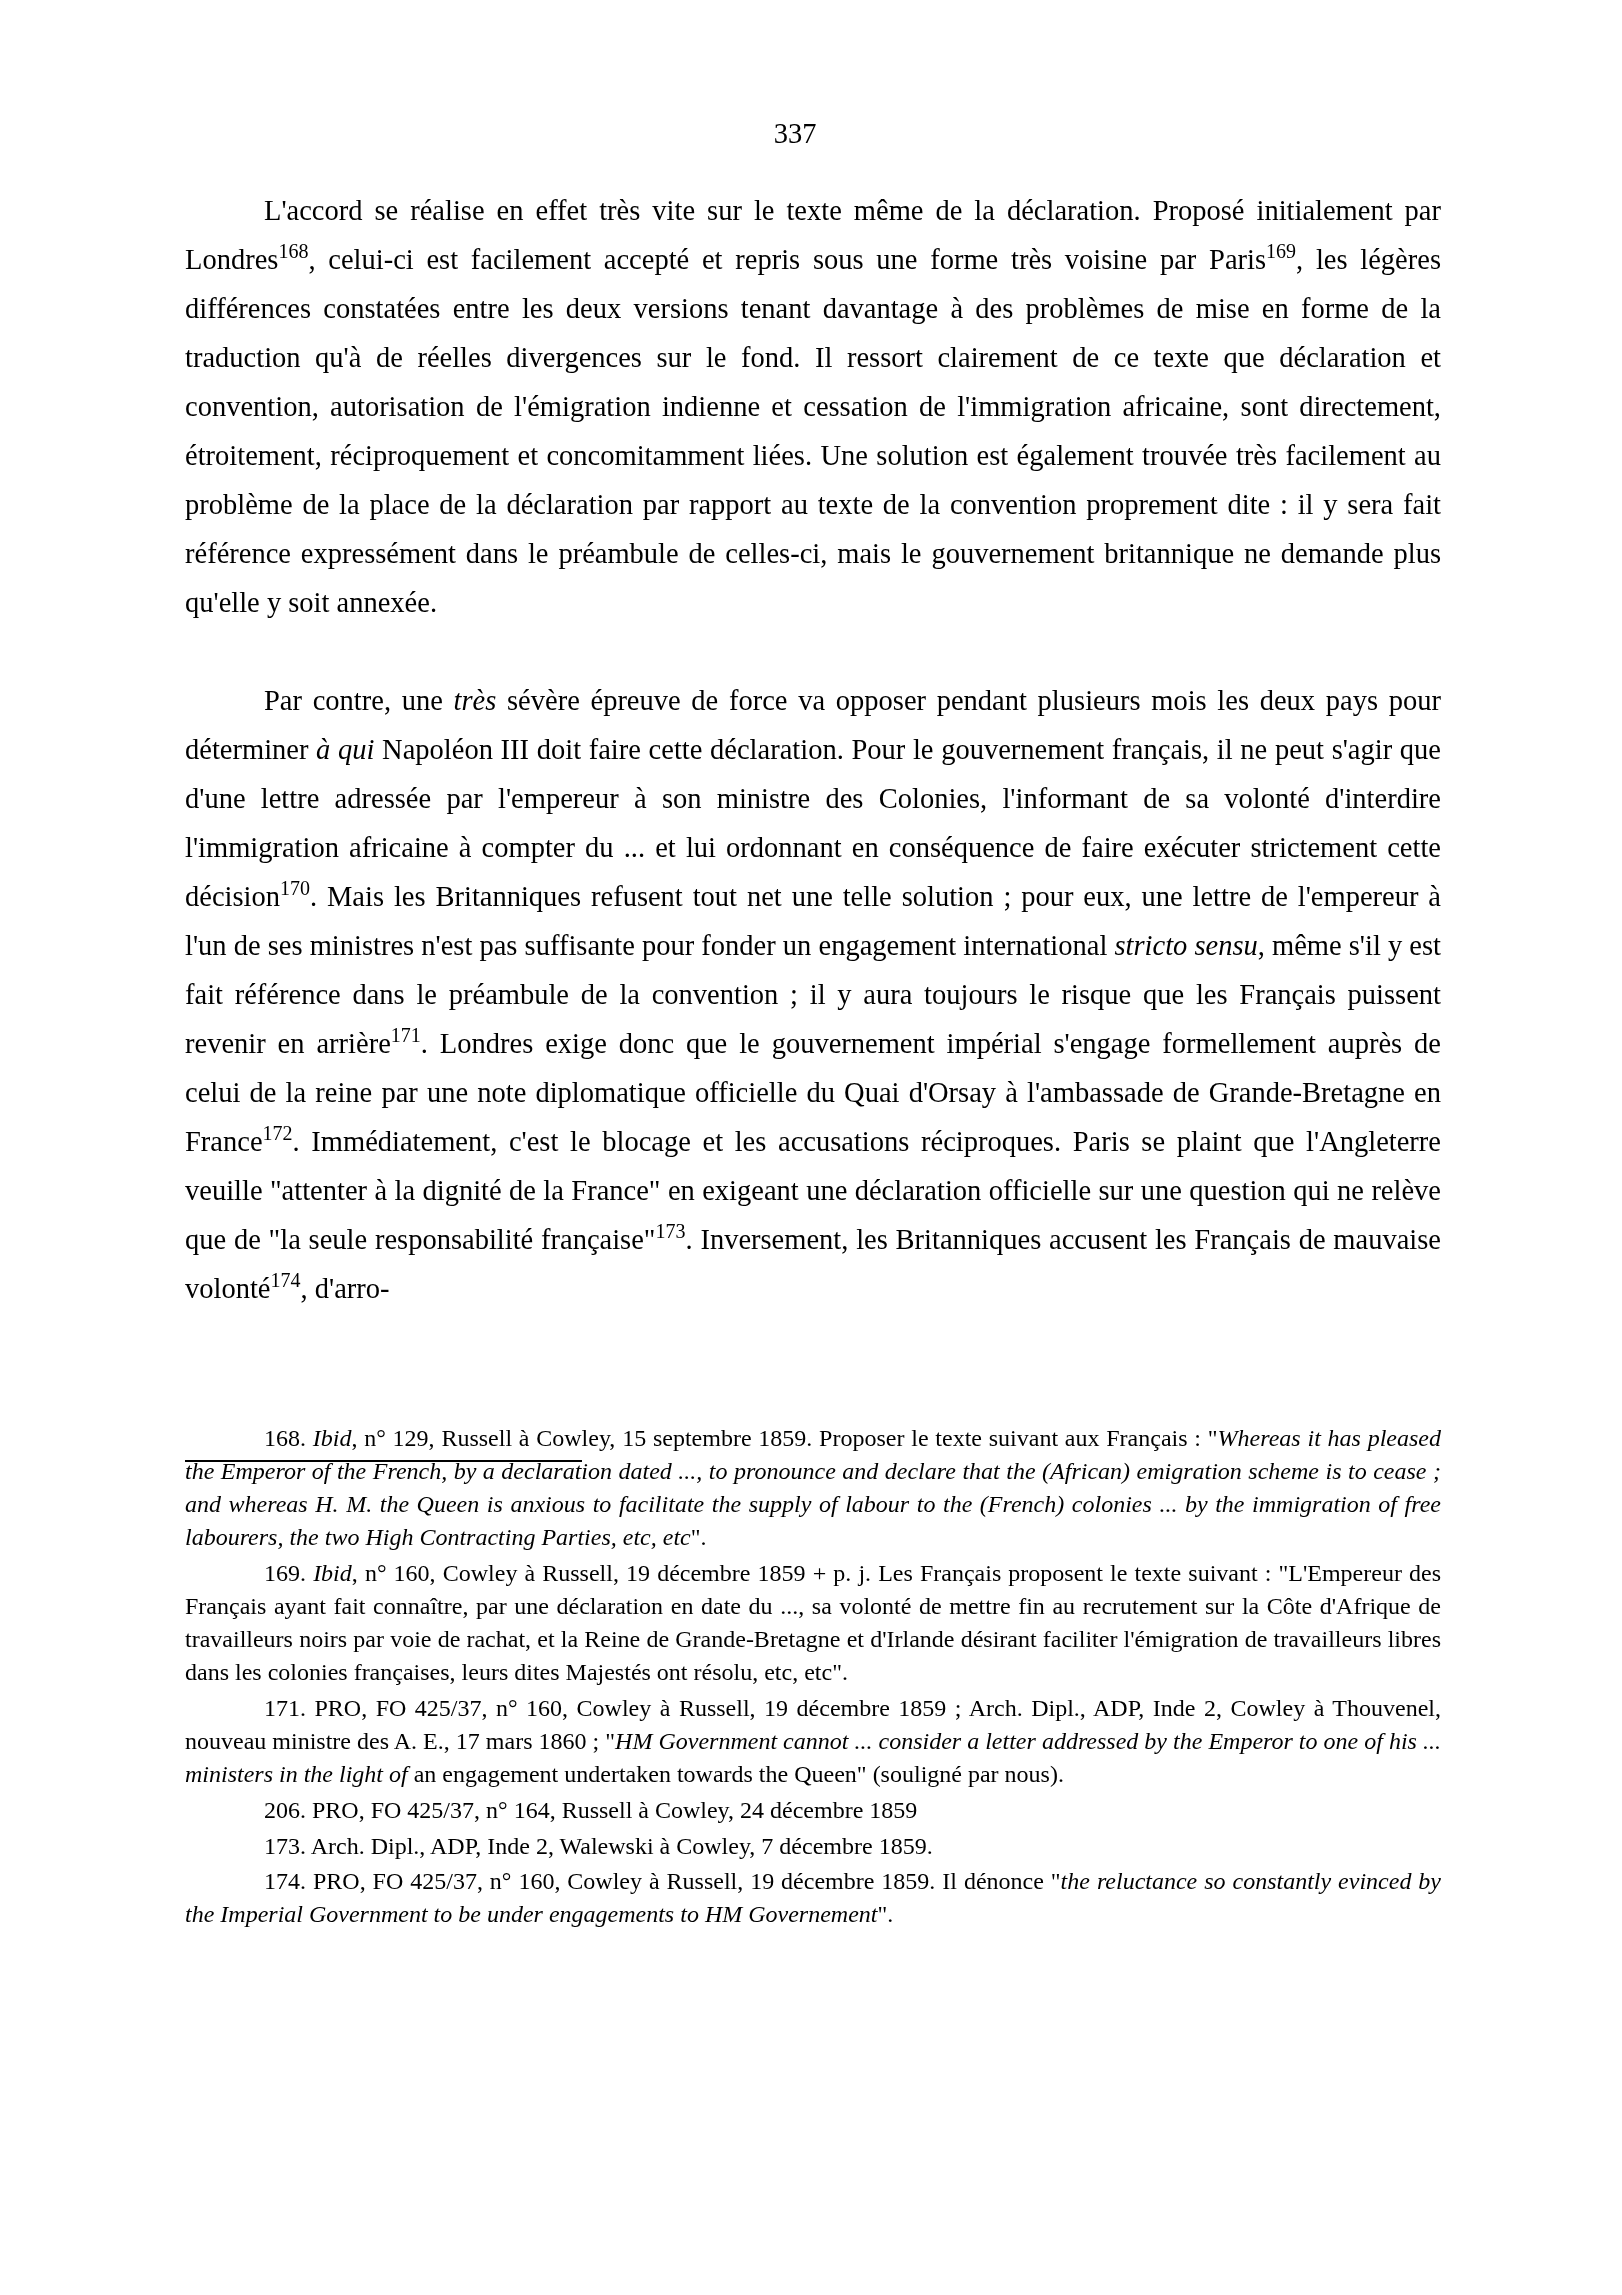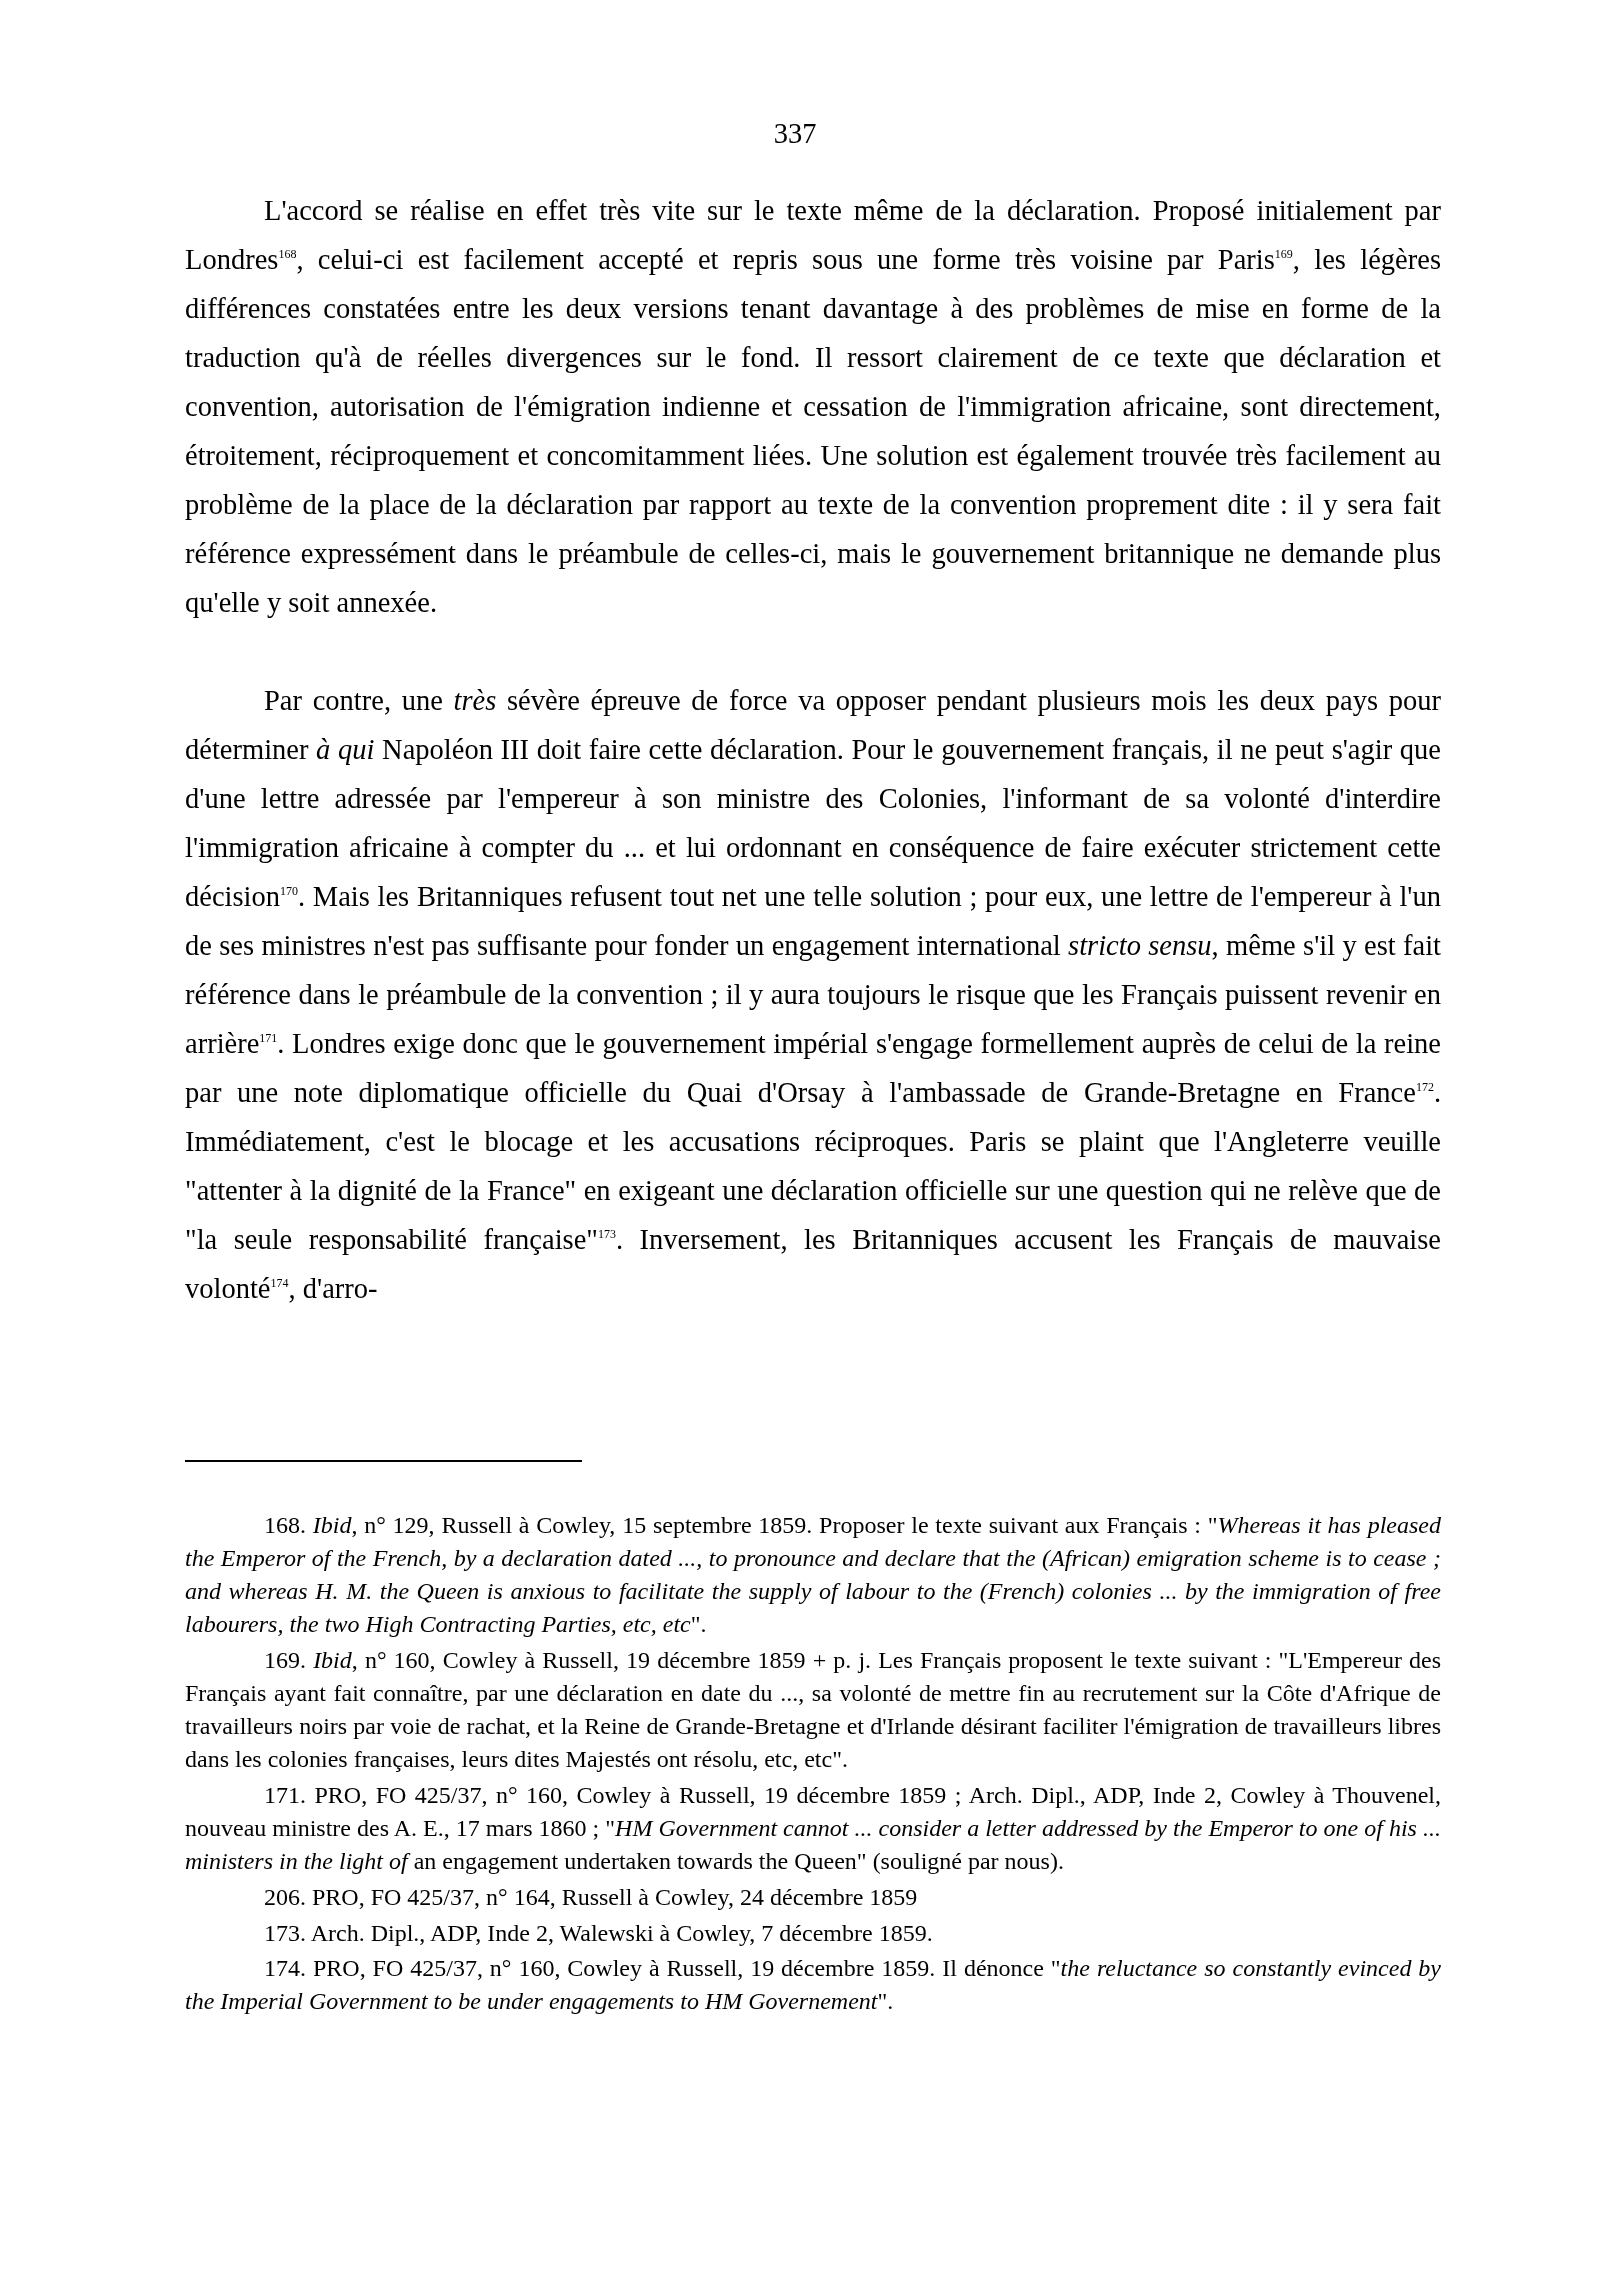--- a/index.html
+++ b/index.html
@@ -2,23 +2,23 @@
 <html style="font-size:7.9px"><head>
 <meta charset="utf-8">
 <style>
   html, body { margin: 0; padding: 0; background: #ffffff; }
   body { width: 1623px; height: 2295px; position: relative; overflow: hidden;
          font-family: "Liberation Serif", "DejaVu Serif", serif; color: #000; }
   .page-number { position: absolute; top: 118px; left: 0; width: 1590px; text-align: center; font-size: 28.5px; }
   .body-text { position: absolute; left: 185px; width: 1256px; top: 186px; font-size: 28.5px; line-height: 49px; text-align: justify; }
   .body-text p { margin: 0; text-indent: 79px; }
   .body-text p + p { margin-top: 49px; }
-  sup { font-size: 12px; line-height: 0; vertical-align: 10.8px; }
+  sup { font-size: 20px; line-height: 0; vertical-align: 10.8px; }
   .rule { position: absolute; left: 185px; top: 1460px; width: 397px; height: 2px; background: #000; }
-  .footnotes { position: absolute; left: 185px; width: 1256px; top: 1509px; font-size: 24px; line-height: 33px; text-align: justify; }
+  .footnotes { position: absolute; left: 185px; width: 1256px; top: 1422px; font-size: 24px; line-height: 33px; text-align: justify; }
   .footnotes .fn { margin: 0 0 2.9px 0; text-indent: 79px; }
   i { font-style: italic; }
 </style>
 </head>
 <body>
 
 <div class="page-number">337</div>
 
 <div class="body-text">
   <p>L'accord se réalise en effet très vite sur le texte même de la déclaration. Proposé initialement par Londres<sup>168</sup>, celui-ci est facilement accepté et repris sous une forme très voisine par Paris<sup>169</sup>, les légères différences constatées entre les deux versions tenant davantage à des problèmes de mise en forme de la traduction qu'à de réelles divergences sur le fond. Il ressort clairement de ce texte que déclaration et convention, autorisation de l'émigration indienne et cessation de l'immigration africaine, sont directement, étroitement, réciproquement et concomitamment liées. Une solution est également trouvée très facilement au problème de la place de la déclaration par rapport au texte de la convention proprement dite : il y sera fait référence expressément dans le préambule de celles-ci, mais le gouvernement britannique ne demande plus qu'elle y soit annexée.</p>

